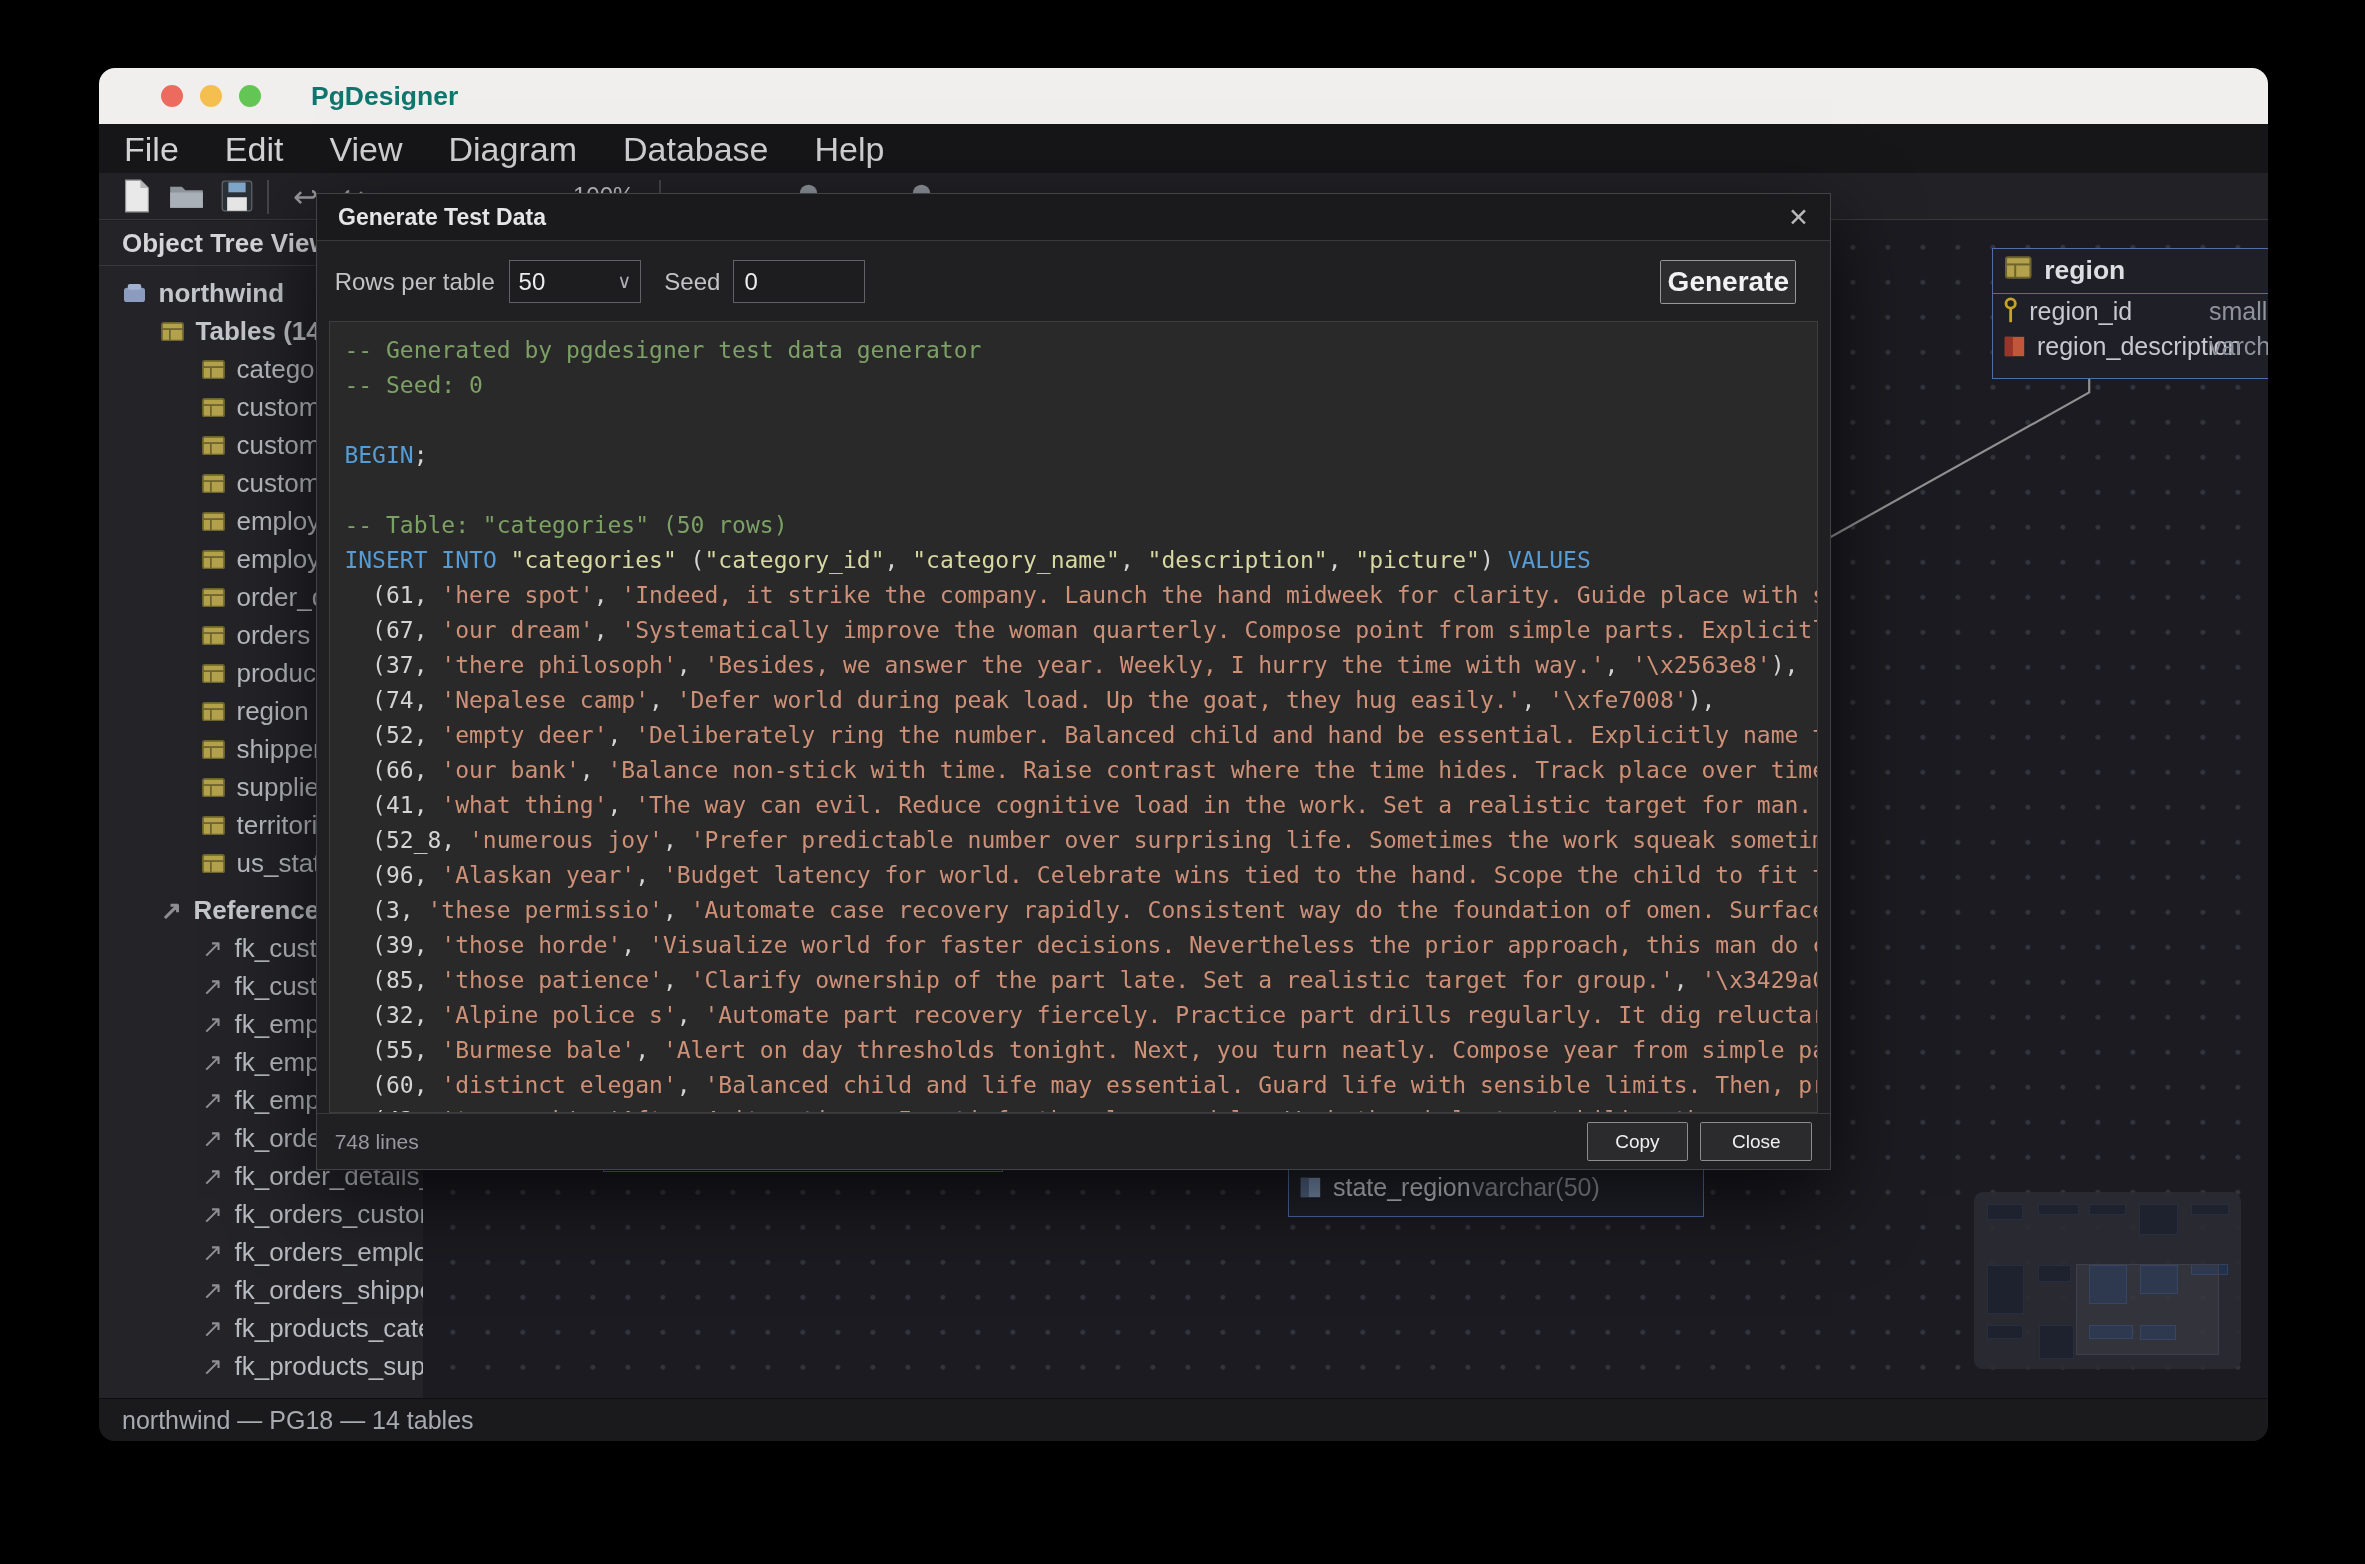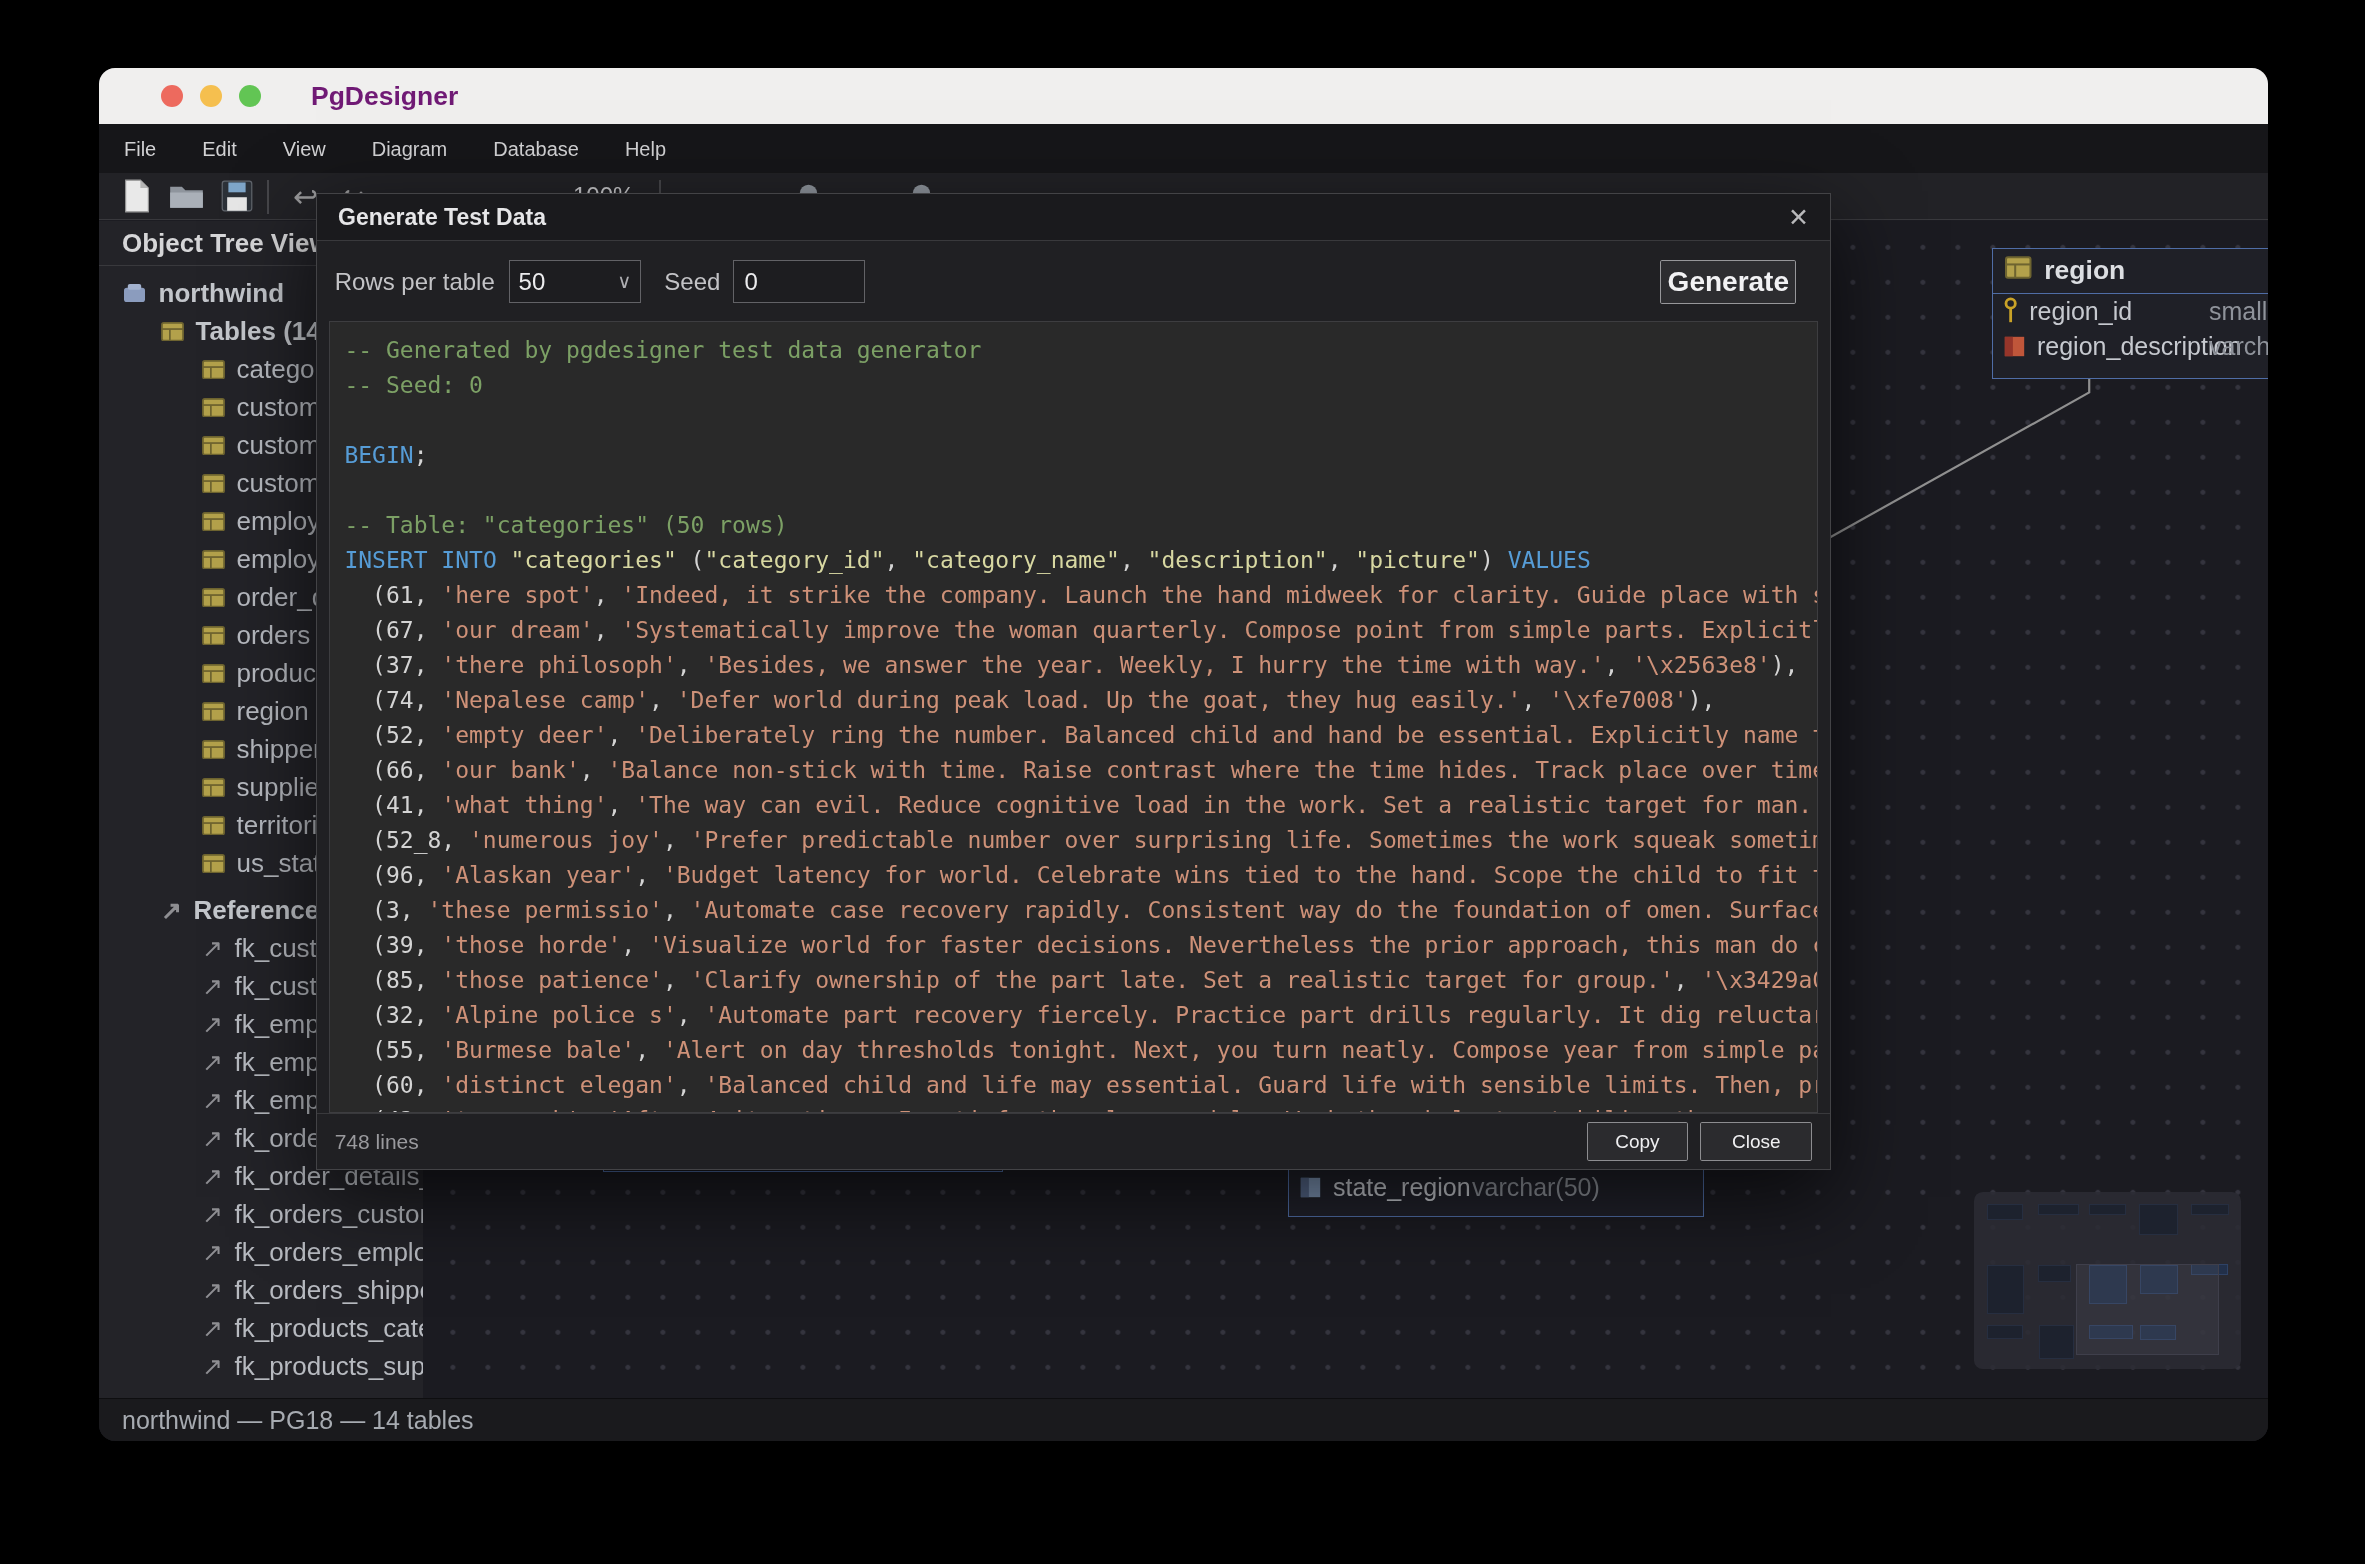--- a/index.html
+++ b/index.html
@@ -6,25 +6,25 @@
   body{width:2366px;height:1565px;position:relative;font-family:"Liberation Sans",sans-serif;overflow:hidden;}
 
   .window{position:absolute;left:99px;top:68px;width:2169px;height:1373px;border-radius:16px;overflow:hidden;background:#1c1c22;}
 
   
   .titlebar{position:absolute;top:0;left:0;right:0;height:56px;background:#f0efee;}
   .light{position:absolute;top:17px;width:22px;height:22px;border-radius:50%;}
   .light.red{left:62px;background:#ed6a5e;}
   .light.yellow{left:101px;background:#f5bf4f;}
   .light.green{left:140px;background:#62c554;}
-  .app-title{position:absolute;left:212px;top:0;height:56px;display:flex;align-items:center;font-weight:bold;font-size:26.5px;color:#701a75;}
+  .app-title{position:absolute;left:212px;top:0;height:56px;display:flex;align-items:center;font-weight:bold;font-size:26.5px;color:#0f766e;}
 
   
   .menubar{position:absolute;top:56px;left:0;right:0;height:50px;background:#161619;display:flex;align-items:center;padding-left:25px;}
-  .menu-item{font-size:20px;color:#d2d2d4;margin-right:46px;}
+  .menu-item{font-size:34px;color:#d2d2d4;margin-right:46px;}
 
   
   .toolbar{position:absolute;top:105px;left:0;right:0;height:46px;background:#222226;border-bottom:1.8px solid #39393d;}
   .tb{position:absolute;top:50%;transform:translateY(-50%);display:flex;align-items:center;}
   .tb-sep{position:absolute;top:7px;width:1.8px;height:34px;background:#46464a;}
   .tb-undo{font-size:30px;color:#9a9a9c;}
   .tb-redo{font-size:30px;color:#9a9a9c;transform:translateY(-50%) scaleX(-1);}
   .tb-zoom-label{font-size:24px;color:#c9c9cc;}
 
   

